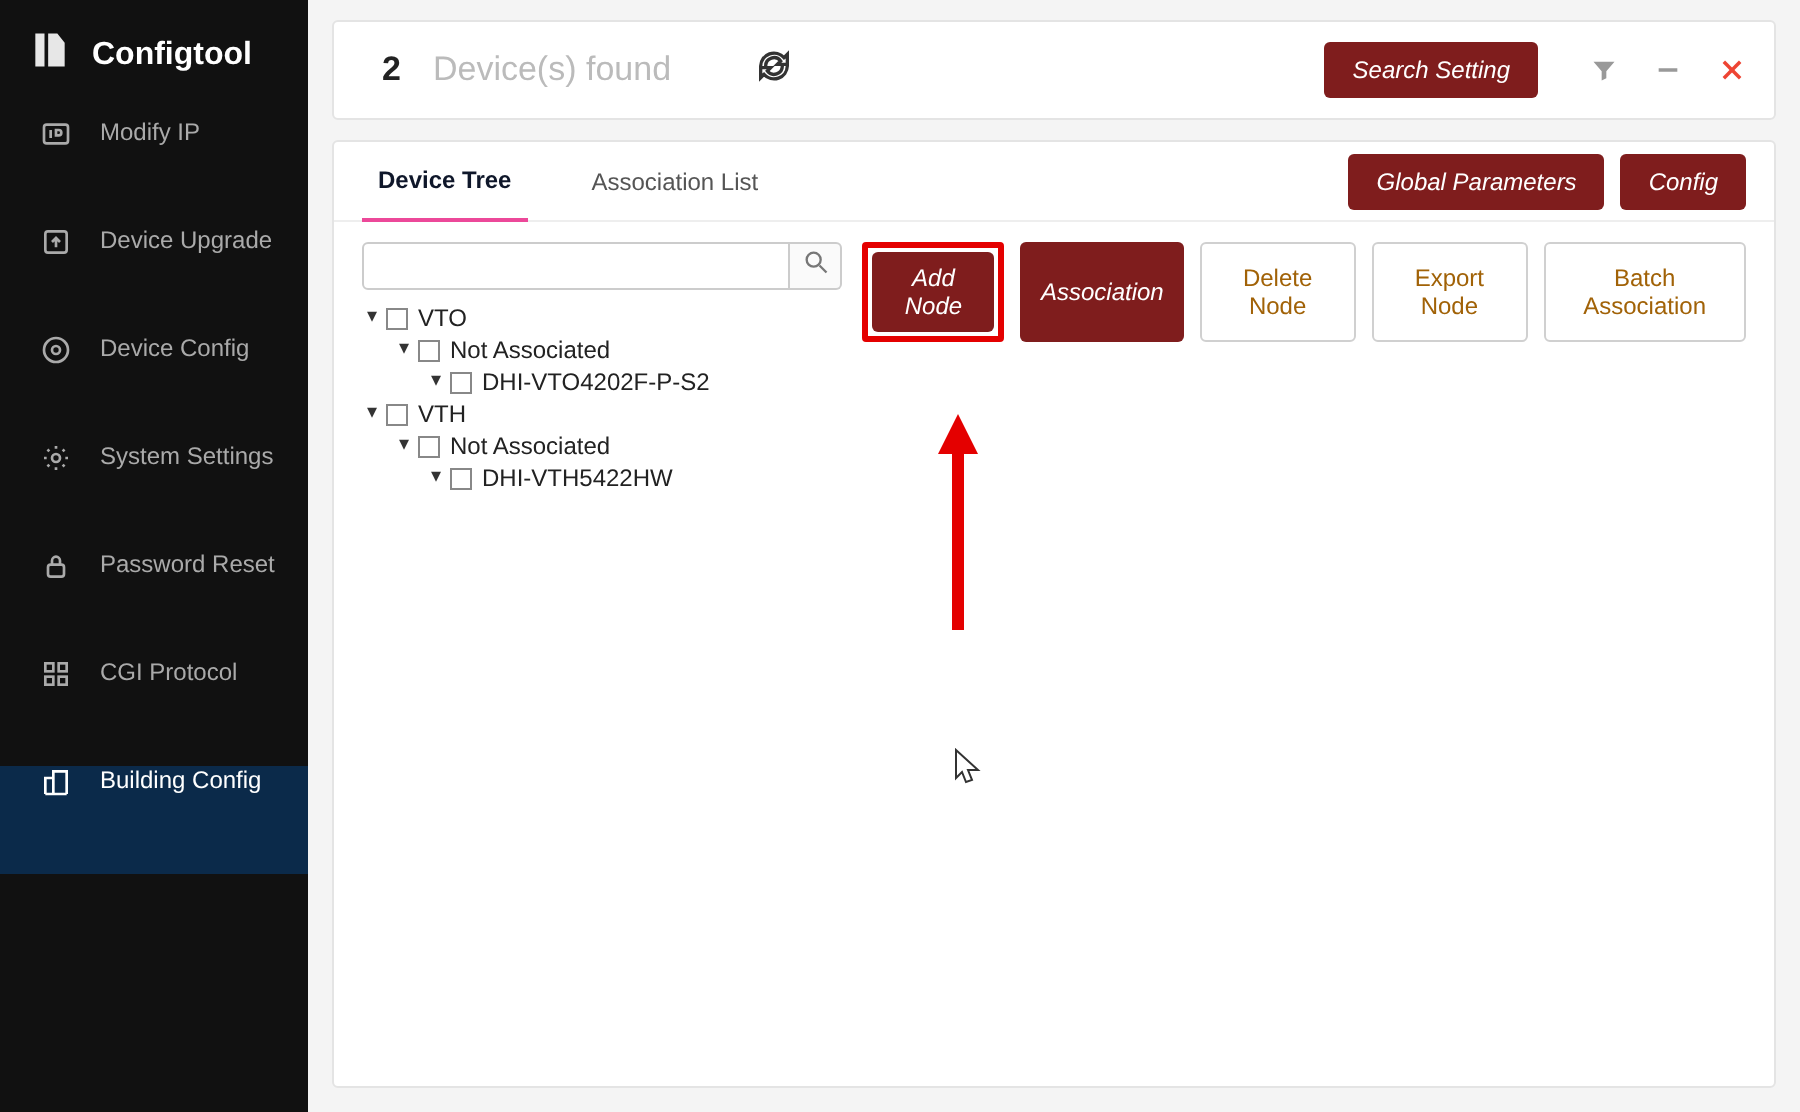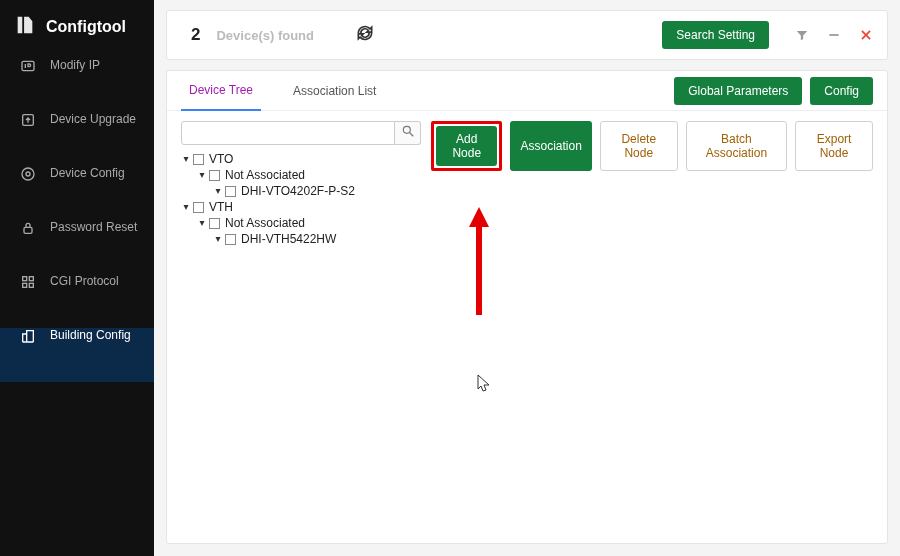--- a/index.html
+++ b/index.html
@@ -12,32 +12,32 @@
   .brand-title{color:#fff;font-size:16px;font-weight:bold;}
   .nav{display:flex;flex-direction:column;}
   .nav-item{display:flex;align-items:flex-start;gap:14px;padding:0 12px 0 20px;height:54px;font-size:12px;color:#aaa;cursor:pointer;}
   .nav-item.active{background:#0b2a4a;color:#fff;}
   .nav-item svg{width:16px;height:16px;flex:0 0 16px;}
   
   .main{flex:1;display:flex;flex-direction:column;background:#f4f4f4;}
   
   .topbar{height:50px;margin:10px 12px 0 12px;background:#fff;border:1px solid #e4e4e4;border-radius:3px;display:flex;align-items:center;padding:0 12px;gap:10px;}
   .device-count{font-size:17px;font-weight:bold;color:#222;margin-left:12px;margin-right:6px;}
-  .device-found{font-size:13px;color:#bbb;font-weight:bold;}
+  .device-found{font-size:17px;color:#bbb;}
   .refresh-btn{margin-left:28px;width:26px;height:26px;display:flex;align-items:center;justify-content:center;border:1px solid transparent;cursor:pointer;border-radius:3px;}
   .topbar-spacer{flex:1;}
-  .btn-primary{background:#15803d;color:#fff;border:none;border-radius:3px;font-size:12px;padding:7px 14px;cursor:pointer;}
+  .btn-primary{background:#7f1d1d;color:#fff;border:none;border-radius:3px;font-size:12px;padding:7px 14px;cursor:pointer;font-style:italic;}
   .btn-outline{background:#fff;color:#a16207;border:1px solid #d0d0d0;border-radius:3px;font-size:12px;padding:7px 12px;cursor:pointer;}
   .top-icons{display:flex;align-items:center;gap:14px;margin-left:14px;}
   .top-icon{width:18px;height:18px;display:flex;align-items:center;justify-content:center;cursor:pointer;}
   
   .panel{flex:1;margin:10px 12px 12px 12px;background:#fff;border:1px solid #e4e4e4;border-radius:3px;display:flex;flex-direction:column;overflow:hidden;}
   .tabs-row{display:flex;align-items:center;border-bottom:1px solid #eee;padding:0 14px;height:40px;}
   .tab{font-size:12px;color:#555;padding:0 8px;height:40px;display:flex;align-items:center;cursor:pointer;margin-right:24px;}
-  .tab.active{color:#a21caf;border-bottom:2px solid #3b82f6;font-weight:400;}
+  .tab.active{color:#0f172a;border-bottom:2px solid #ec4899;font-weight:700;}
   .tabs-spacer{flex:1;}
   .panel-body{flex:1;display:flex;padding:10px 14px 14px 14px;gap:10px;}
   
   .tree-col{width:240px;display:flex;flex-direction:column;}
   .search-wrap{display:flex;align-items:center;margin-bottom:6px;}
   .search-input{flex:1;height:24px;border:1px solid #ccc;border-radius:3px 0 0 3px;padding:0 6px;font-size:12px;outline:none;}
   .search-btn{width:26px;height:24px;border:1px solid #ccc;border-left:none;border-radius:0 3px 3px 0;background:#fafafa;display:flex;align-items:center;justify-content:center;cursor:pointer;}
   .tree{font-size:12px;color:#222;line-height:16px;user-select:none;}
   .tree-row{display:flex;align-items:center;height:16px;white-space:nowrap;}
   .arrow{width:10px;display:inline-flex;justify-content:center;color:#333;font-size:10px;margin-right:2px;}
@@ -88,20 +88,27 @@
       </div>
       <div class="nav-item">
         <span><svg viewBox="0 0 24 24" fill="none" stroke="#aaa" stroke-width="2">
               <circle cx="12" cy="12" r="3"></circle>
               <circle cx="12" cy="12" r="9"></circle>
             </svg></span>
         <span>Device Config</span>
       </div>
       <div class="nav-item">
         <span><svg viewBox="0 0 24 24" fill="none" stroke="#aaa" stroke-width="2">
+              <circle cx="12" cy="12" r="3"></circle>
+              <path d="M19 12h2M3 12h2M12 3v2M12 19v2M5.6 5.6l1.4 1.4M17 17l1.4 1.4M17 7l1.4-1.4M5.6 18.4L7 17"></path>
+            </svg></span>
+        <span>System Settings</span>
+      </div>
+      <div class="nav-item">
+        <span><svg viewBox="0 0 24 24" fill="none" stroke="#aaa" stroke-width="2">
               <rect x="6" y="11" width="12" height="9" rx="2"></rect>
               <path d="M9 11V8a3 3 0 016 0v3"></path>
             </svg></span>
         <span>Password Reset</span>
       </div>
       <div class="nav-item">
         <span><svg viewBox="0 0 24 24" fill="none" stroke="#aaa" stroke-width="2">
               <rect x="4" y="4" width="6" height="6"></rect>
               <rect x="14" y="4" width="6" height="6"></rect>
               <rect x="4" y="14" width="6" height="6"></rect>
@@ -212,22 +219,22 @@
           </div>
         </div>
 
         <div class="work-col">
           <div class="action-row">
             <span class="add-node-wrap">
               <button class="btn-primary small">Add Node</button>
             </span>
             <button class="btn-primary small">Association</button>
             <button class="btn-outline small">Delete Node</button>
+            <button class="btn-outline small">Export Node</button>
             <button class="btn-outline small">Batch Association</button>
-            <button class="btn-outline small">Export Node</button>
           </div>
 
           <div class="work-area">
             <span class="red-arrow">
               <svg width="24" height="110" viewBox="0 0 24 110">
                 <line x1="12" y1="18" x2="12" y2="108" stroke="#e40000" stroke-width="6"></line>
                 <polygon points="12,0 2,20 22,20" fill="#e40000"></polygon>
               </svg>
             </span>
             <span class="cursor-ptr">

